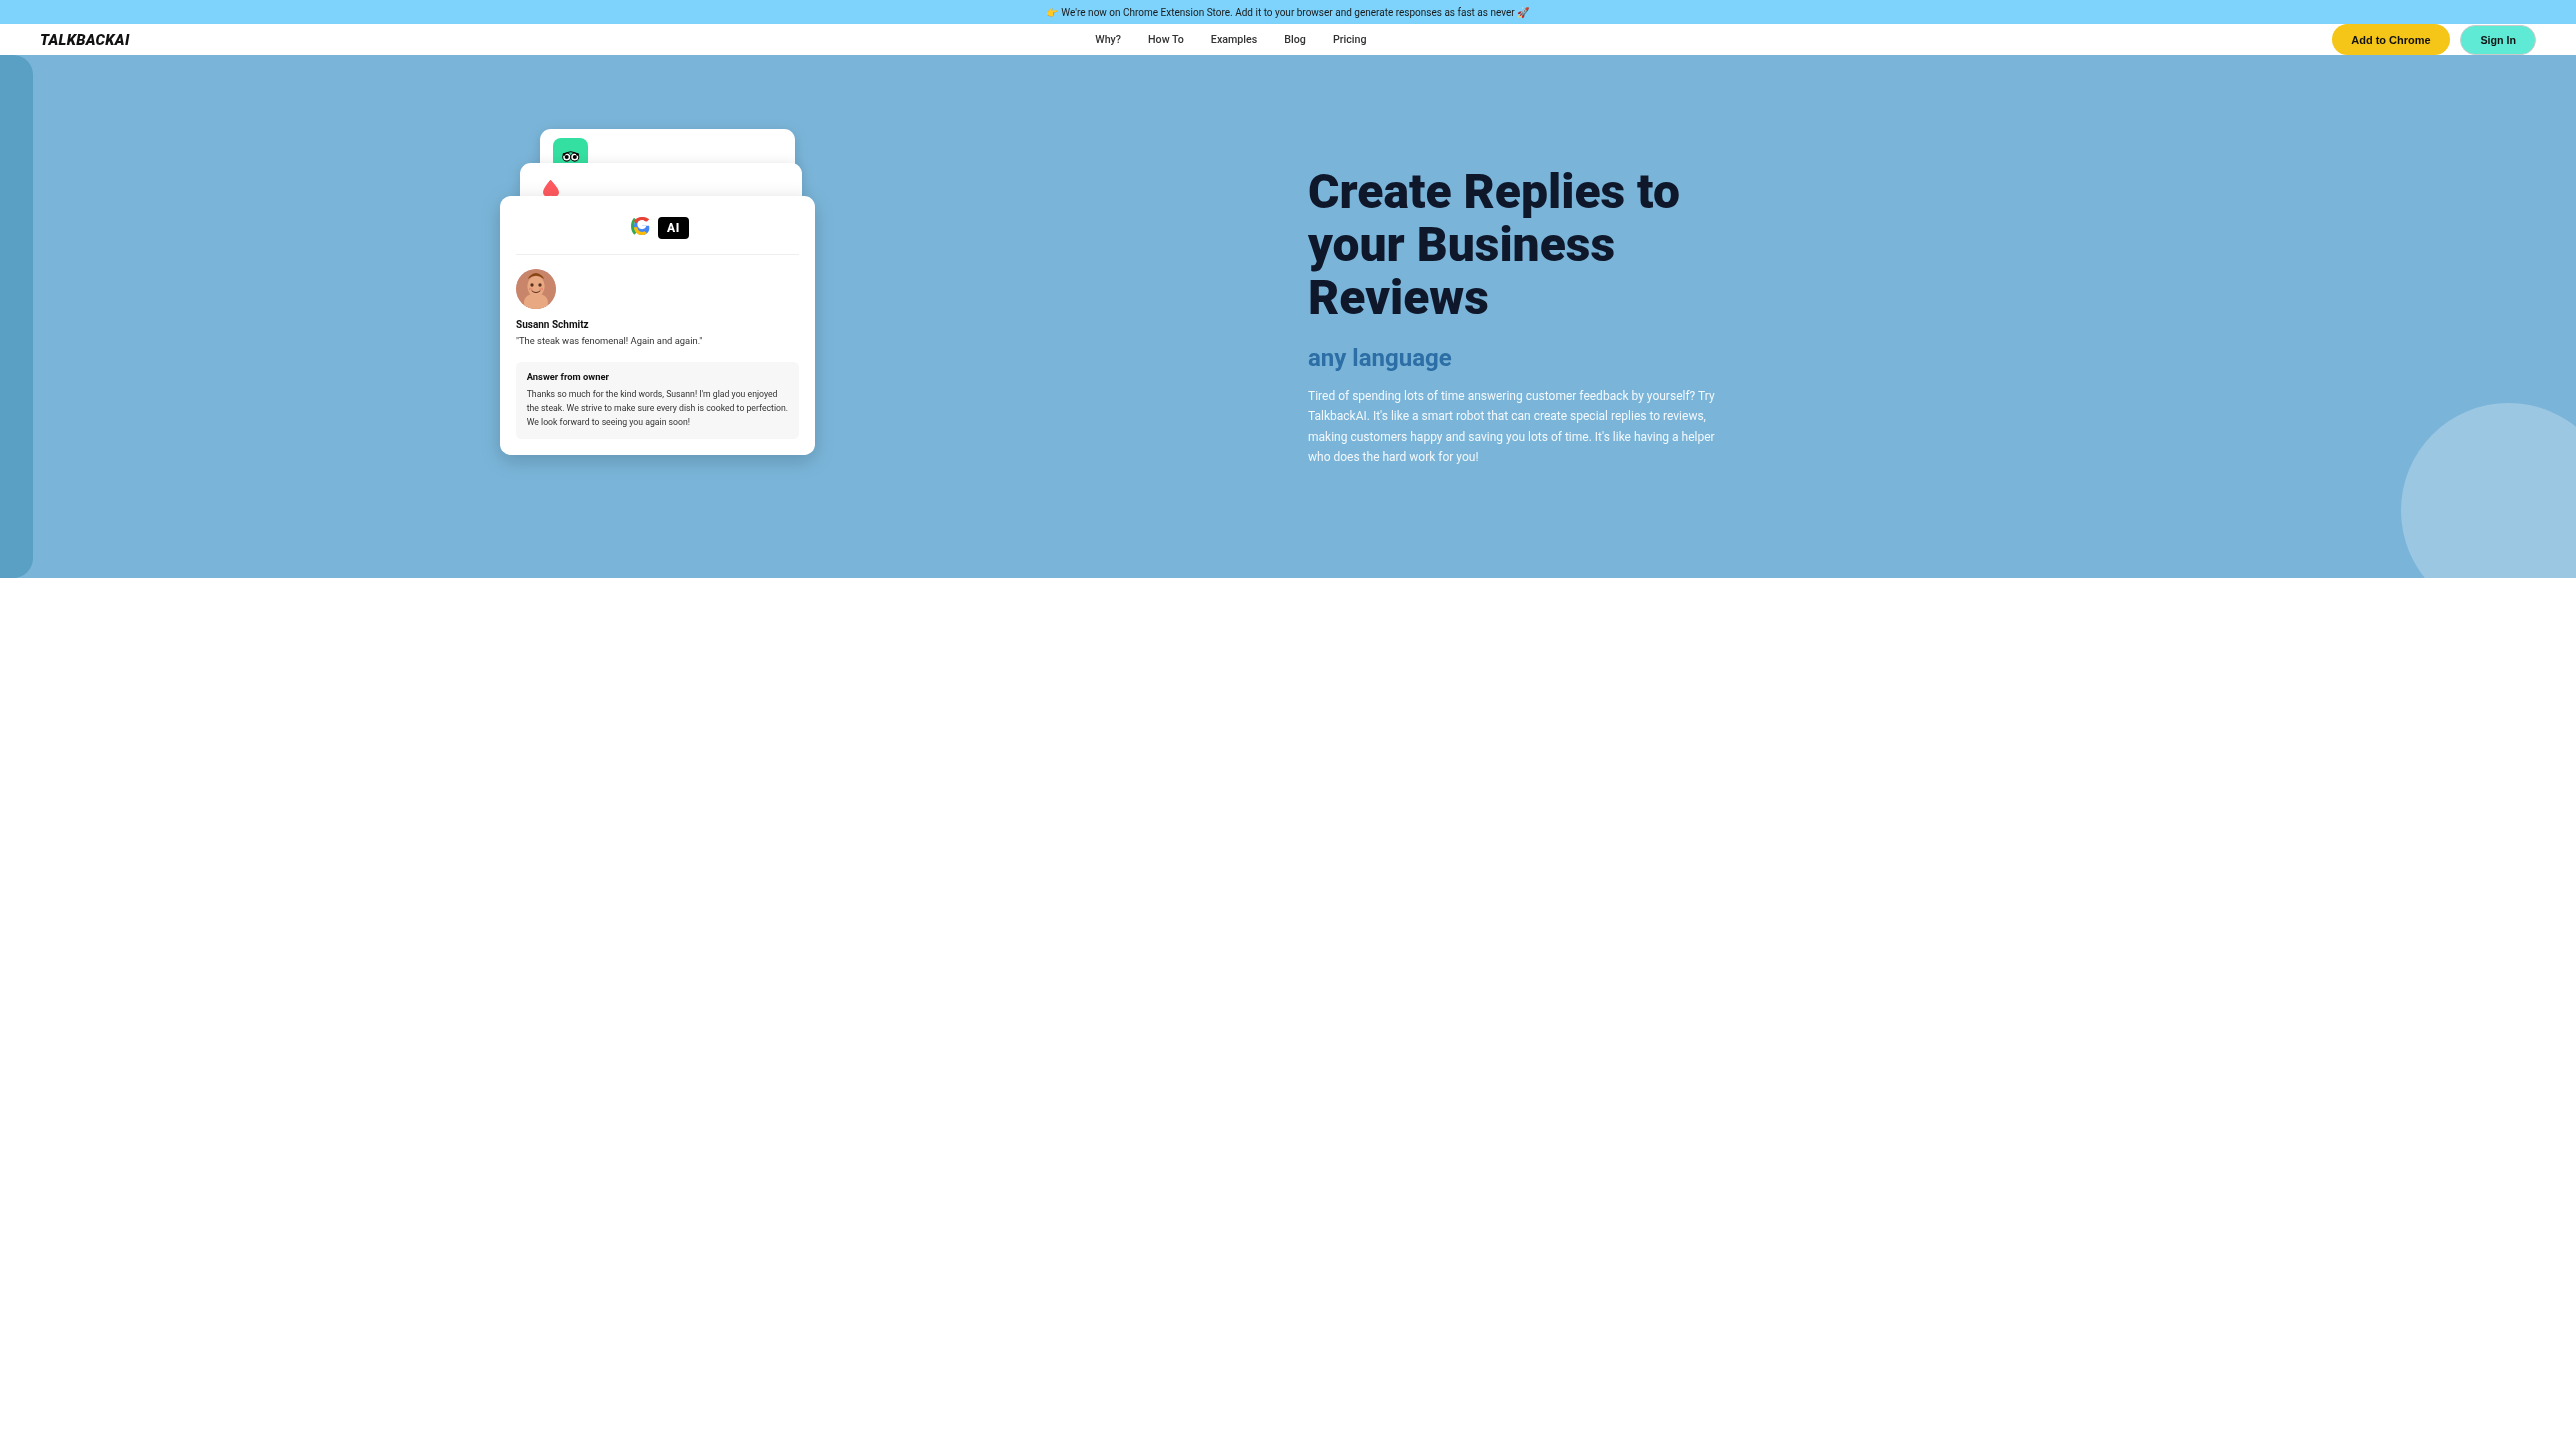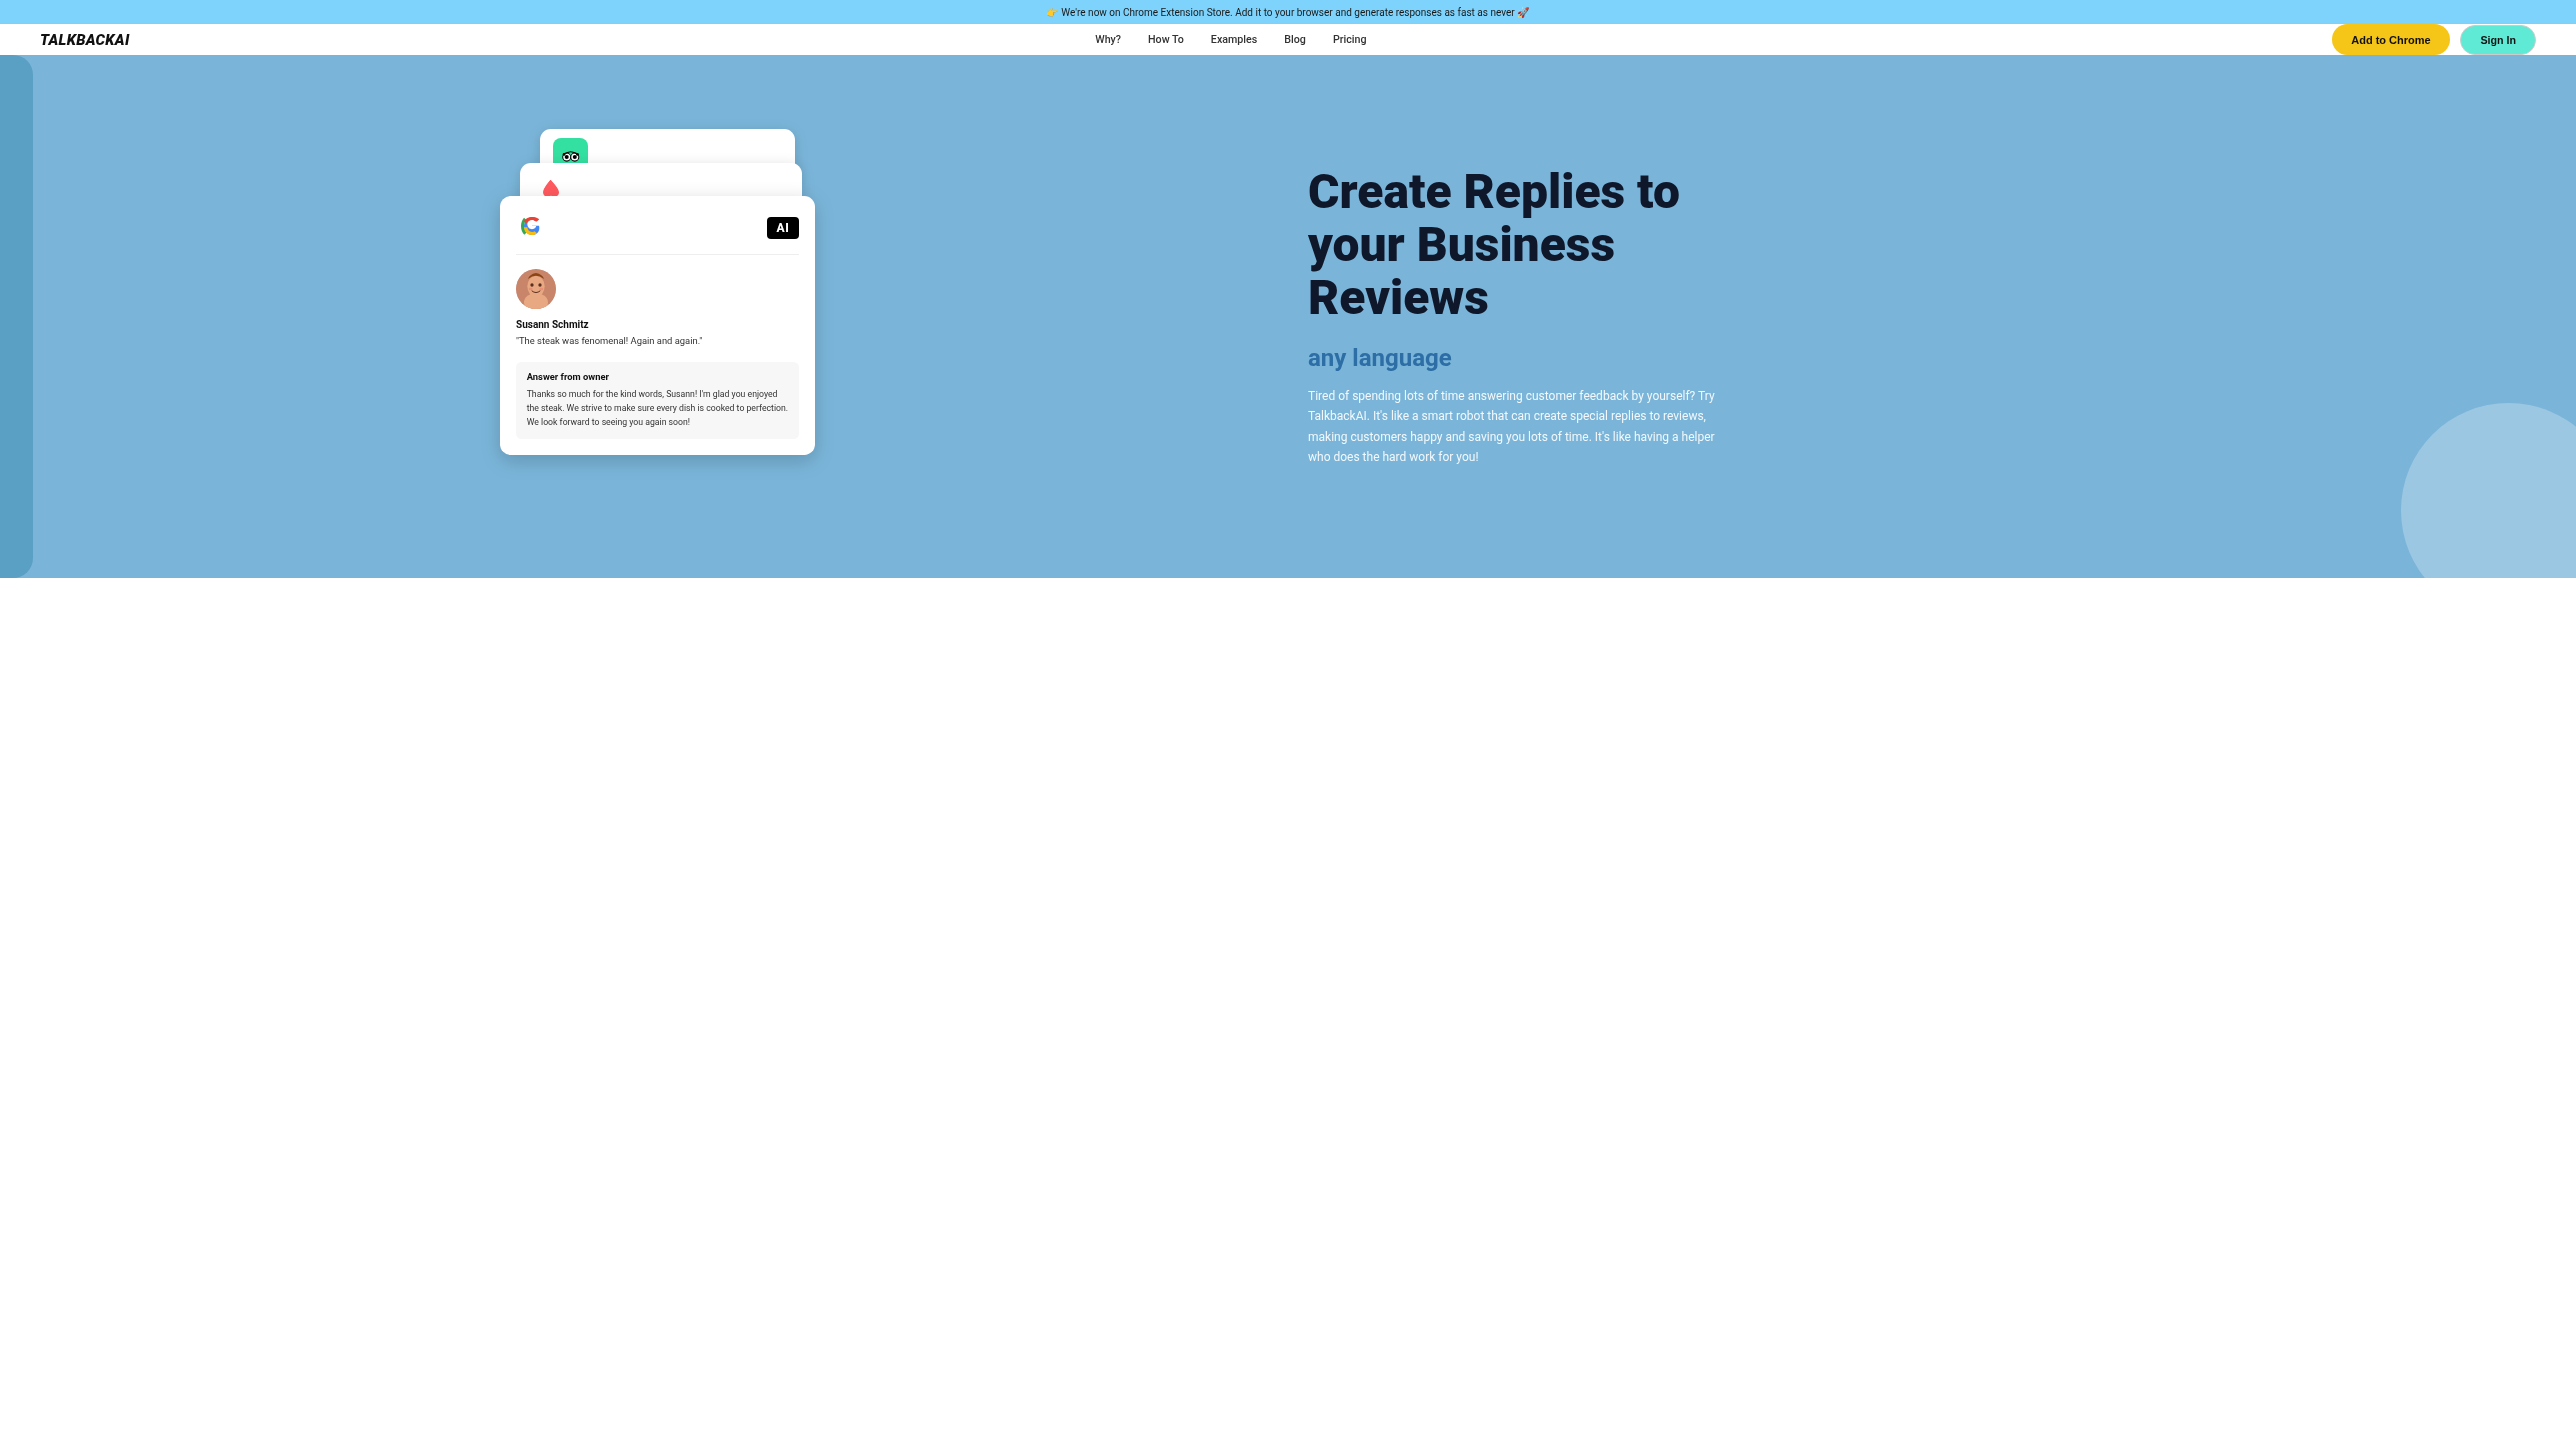--- a/index.html
+++ b/index.html
@@ -184,21 +184,21 @@
       width: 315px;
       background: #fff;
       border-radius: 10.7px;
       box-shadow: 0 5.4px 20px rgba(0,0,0,0.18);
       padding: 16px;
       z-index: 2;
     }
 
     .card-main-header {
       display: flex;
-      justify-content: space-between;
+      justify-content: center;
       align-items: center;
       margin-bottom: 13.4px;
       padding-bottom: 10.7px;
       border-bottom: 0.7px solid #eee;
     }
 
     .google-g {
       width: 32px;
       height: 32px;
       display: flex;

